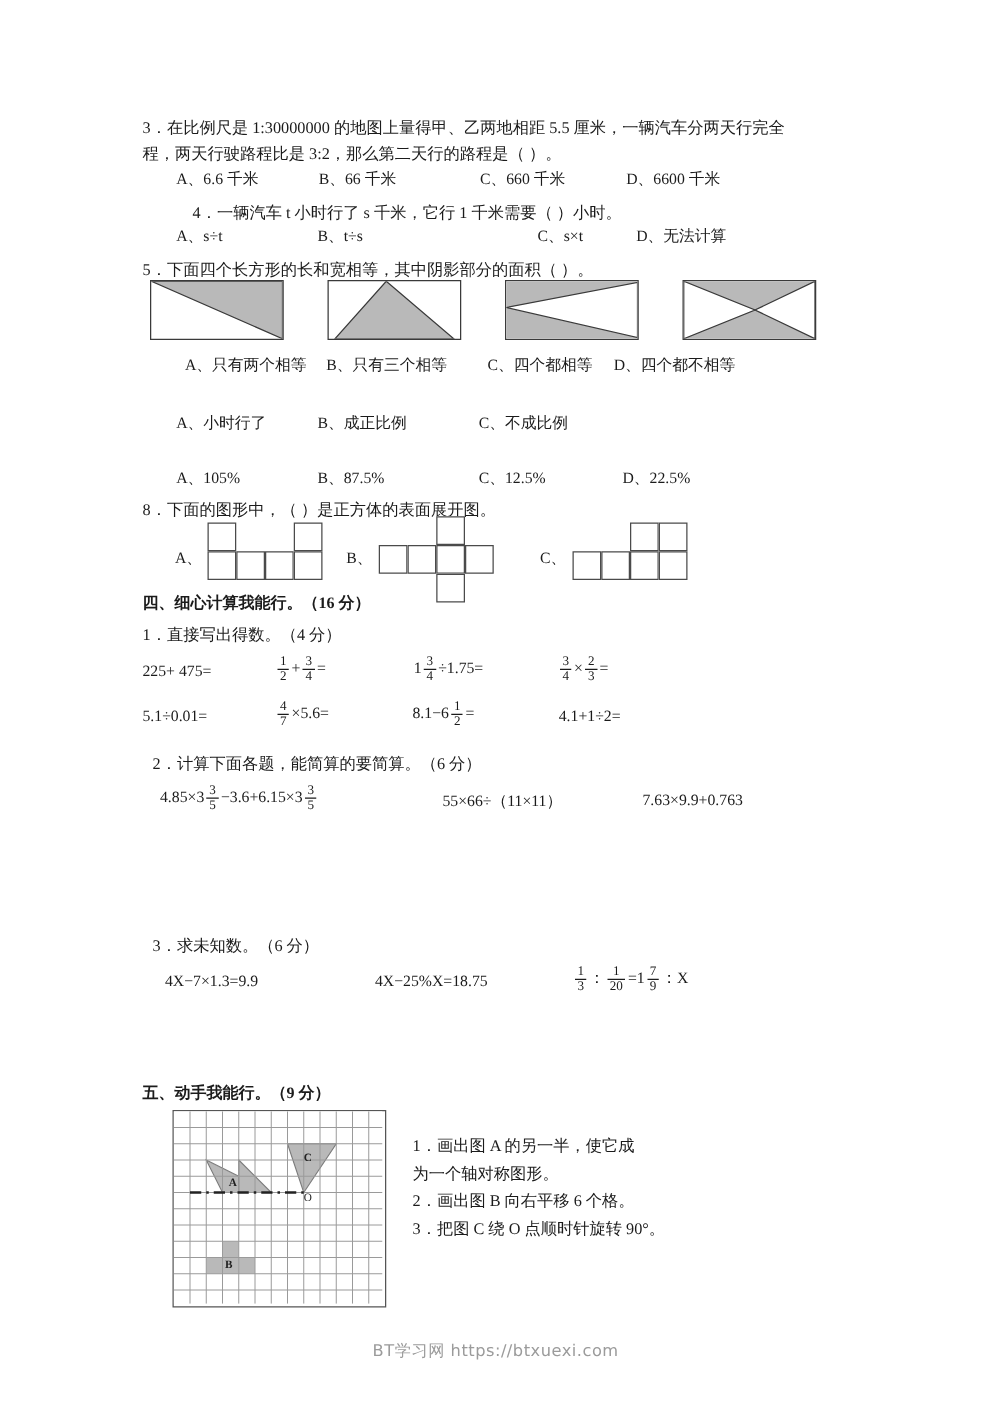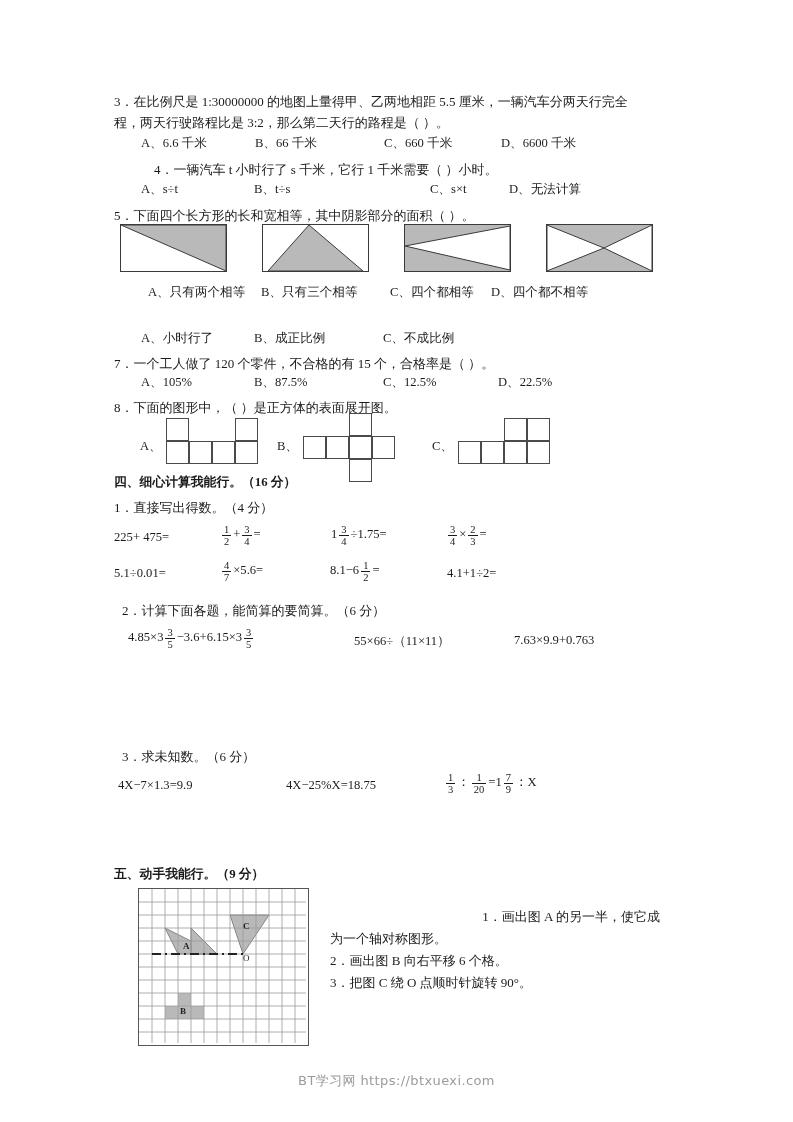--- a/index.html
+++ b/index.html
@@ -97,21 +97,20 @@
     <span class="opts" style="position:absolute;left:242px;">C、四个都相等</span>
     <span class="opts" style="position:absolute;left:343px;">D、四个都不相等</span>
   </div>
 
   <div class="blk" style="left:141px;top:330px;width:545px;">
     <span class="opts" style="position:absolute;left:0;">A、小时行了</span>
     <span class="opts" style="position:absolute;left:113px;">B、成正比例</span>
     <span class="opts" style="position:absolute;left:242px;">C、不成比例</span>
   </div>
 
-  <div class="blk ln" style="left:114px;top:353px;">7．一个工人做了 120 个零件，不合格的有 15 个，合格率是（    ）。</div>
   <div class="blk" style="left:141px;top:374px;width:545px;">
     <span class="opts" style="position:absolute;left:0;">A、105%</span>
     <span class="opts" style="position:absolute;left:113px;">B、87.5%</span>
     <span class="opts" style="position:absolute;left:242px;">C、12.5%</span>
     <span class="opts" style="position:absolute;left:357px;">D、22.5%</span>
   </div>
 
   <div class="blk ln" style="left:114px;top:397px;">8．下面的图形中，（    ）是正方体的表面展开图。</div>
 
   <div class="blk opts" style="left:140px;top:438px;">A、</div>
@@ -162,21 +161,21 @@
   </div>
 
   <div class="blk ln" style="left:122px;top:600px;">2．计算下面各题，能简算的要简算。（6 分）</div>
   <div class="blk" style="left:114px;top:624px;width:600px;height:42px;">
     <span class="expr" style="position:absolute;left:14px;top:3px;"><span>4.85×3</span><span class="frac"><span class="n">3</span><span class="d">5</span></span><span>−3.6+6.15×3</span><span class="frac"><span class="n">3</span><span class="d">5</span></span></span>
     <span class="expr" style="position:absolute;left:240px;top:9px;">55×66÷（11×11）</span>
     <span class="expr" style="position:absolute;left:400px;top:9px;">7.63×9.9+0.763</span>
   </div>
 
   <div class="blk ln" style="left:122px;top:746px;">3．求未知数。（6 分）</div>
-  <div class="blk" style="left:100px;top:770px;width:600px;height:42px;">
+  <div class="blk" style="left:114px;top:770px;width:600px;height:42px;">
     <span class="expr" style="position:absolute;left:18px;top:8px;">4X−7×1.3=9.9</span>
     <span class="expr" style="position:absolute;left:186px;top:8px;">4X−25%X=18.75</span>
     <span class="expr" style="position:absolute;left:344px;top:2px;"><span class="frac"><span class="n">1</span><span class="d">3</span></span><span>：</span><span class="frac"><span class="n">1</span><span class="d">20</span></span><span>=</span><span class="w">1</span><span class="frac"><span class="n">7</span><span class="d">9</span></span><span>：X</span></span>
   </div>
 
   <div class="blk sec-title" style="left:114px;top:866px;">五、动手我能行。（9 分）</div>
 
   <div class="gridbox" style="left:138px;top:888px;width:169px;height:156px;">
     <svg width="167" height="154" viewBox="0 0 167 154" style="display:block">
       <rect x="0" y="0" width="167" height="154" fill="#fff"></rect>
@@ -219,21 +218,21 @@
 
       <line x1="13" y1="65" x2="104" y2="65" stroke="#222" stroke-width="2.1" stroke-dasharray="9,4,2,4"></line>
     </svg>
     <span class="glabel" style="left:44px;top:52px;font-weight:bold;">A</span>
     <span class="glabel" style="left:41px;top:117px;font-weight:bold;">B</span>
     <span class="glabel" style="left:104px;top:32px;font-weight:bold;">C</span>
     <span class="glabel" style="left:104px;top:64px;">O</span>
   </div>
 
   <div class="blk" style="left:330px;top:906px;width:330px;">
-    <div class="ln" style="line-height:22px;text-align:right;">1．画出图 A 的另一半，使它成</div>
+    <div class="ln" style="line-height:22px;">1．画出图 A 的另一半，使它成</div>
     <div class="ln" style="line-height:22px;">为一个轴对称图形。</div>
     <div class="ln" style="line-height:22px;">2．画出图 B 向右平移 6 个格。</div>
     <div class="ln" style="line-height:22px;">3．把图 C 绕 O 点顺时针旋转 90°。</div>
   </div>
 
   <div class="footer" style="left:0;top:1072px;">BT学习网 https://btxuexi.com</div>
 
 </div>
 
 </body></html>

